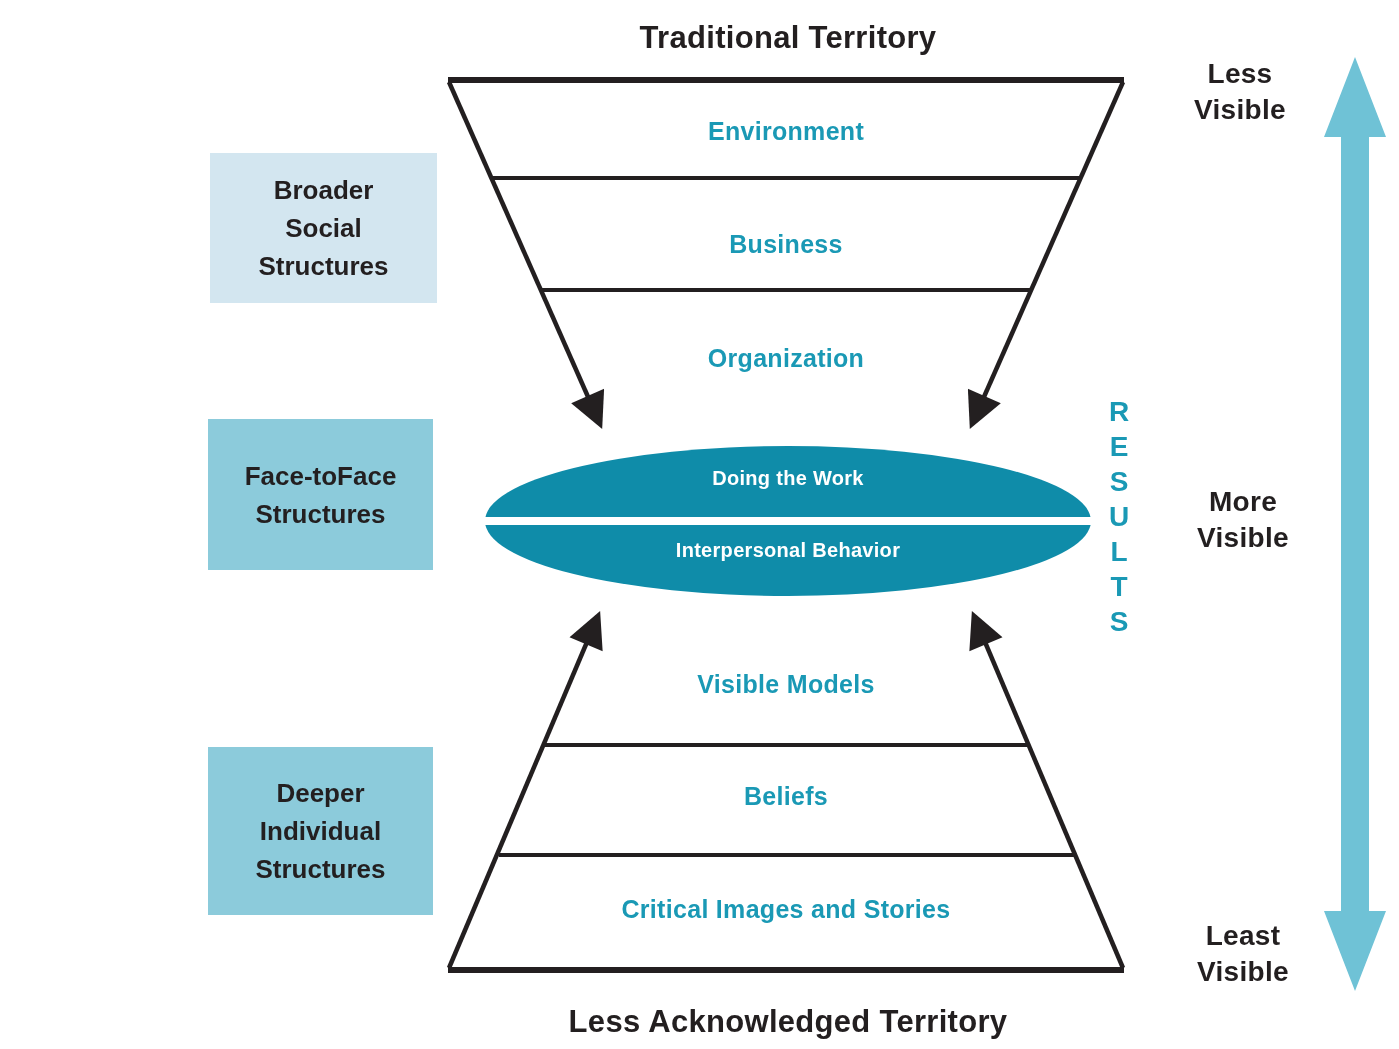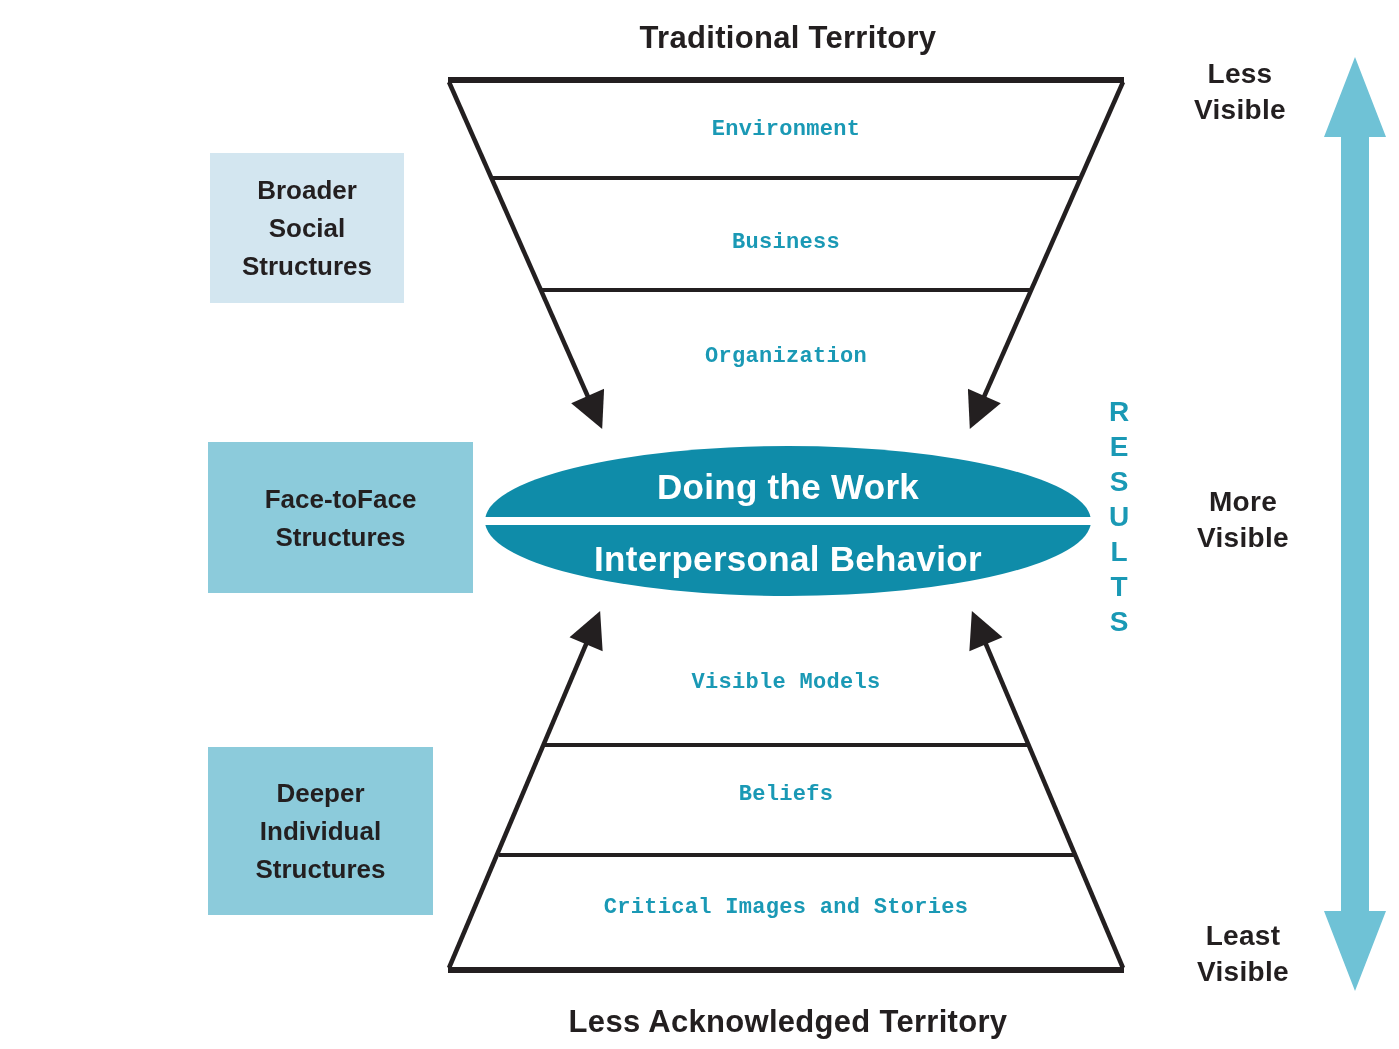--- a/index.html
+++ b/index.html
@@ -22,22 +22,22 @@
   .lbl{
     position:absolute;
     transform:translateX(-50%);
     text-align:center;
     font-weight:bold;
     color:var(--ink);
     white-space:pre-line;
     letter-spacing:0.3px;
   }
   .black-title{font-size:31px;}
-  .level{font-size:22px;color:var(--teal-text);font-family:Liberation Mono, monospace;}
-  .ellipse-text{font-size:35px;color:#ffffff;}
+  .level{font-size:25px;color:var(--teal-text);}
+  .ellipse-text{font-size:20px;color:#ffffff;}
   .side-note{font-size:28px;line-height:36px;}
   .levels-axis{font-size:29px;line-height:40px;}
   .results{font-size:28px;line-height:35px;color:var(--teal-text);letter-spacing:0;}
   .side-box{
     position:absolute;
     display:flex;align-items:center;justify-content:center;
     text-align:center;
     font-weight:bold;font-size:26px;line-height:38px;
     color:var(--ink);
     white-space:pre-line;
@@ -73,26 +73,26 @@
     <line class="shape-line" x1="545" y1="745" x2="1028" y2="745" stroke-width="4"></line>
     <line class="shape-line" x1="499" y1="855" x2="1074" y2="855" stroke-width="4"></line>
 
     <polygon points="1355,57 1386,137 1369,137 1369,911 1386,911 1355,991 1324,911 1341,911 1341,137 1324,137" fill="var(--arrow-blue)"></polygon>
   </svg>
 
   <div class="lbl black-title" style="left:788px;top:20px;">Traditional Territory</div>
   <div class="lbl black-title" style="left:788px;top:1004px;">Less Acknowledged Territory</div>
 
 
-  <div class="side-box box-light" style="left:210px;top:153px;width:194px;height:150px;">
+  <div class="side-box box-light" style="left:210px;top:153px;width:227px;height:150px;">
     <span>Broader
 Social
 Structures</span>
   </div>
-  <div class="side-box box-medium" style="left:208px;top:442px;width:265px;height:151px;">
+  <div class="side-box box-medium" style="left:208px;top:419px;width:225px;height:151px;">
     <span>Face-toFace
 Structures</span>
   </div>
   <div class="side-box box-medium" style="left:208px;top:747px;width:225px;height:168px;">
     <span>Deeper
 Individual
 Structures</span>
   </div>
 
   <div class="lbl level" style="left:786px;top:117px;">Environment</div>

